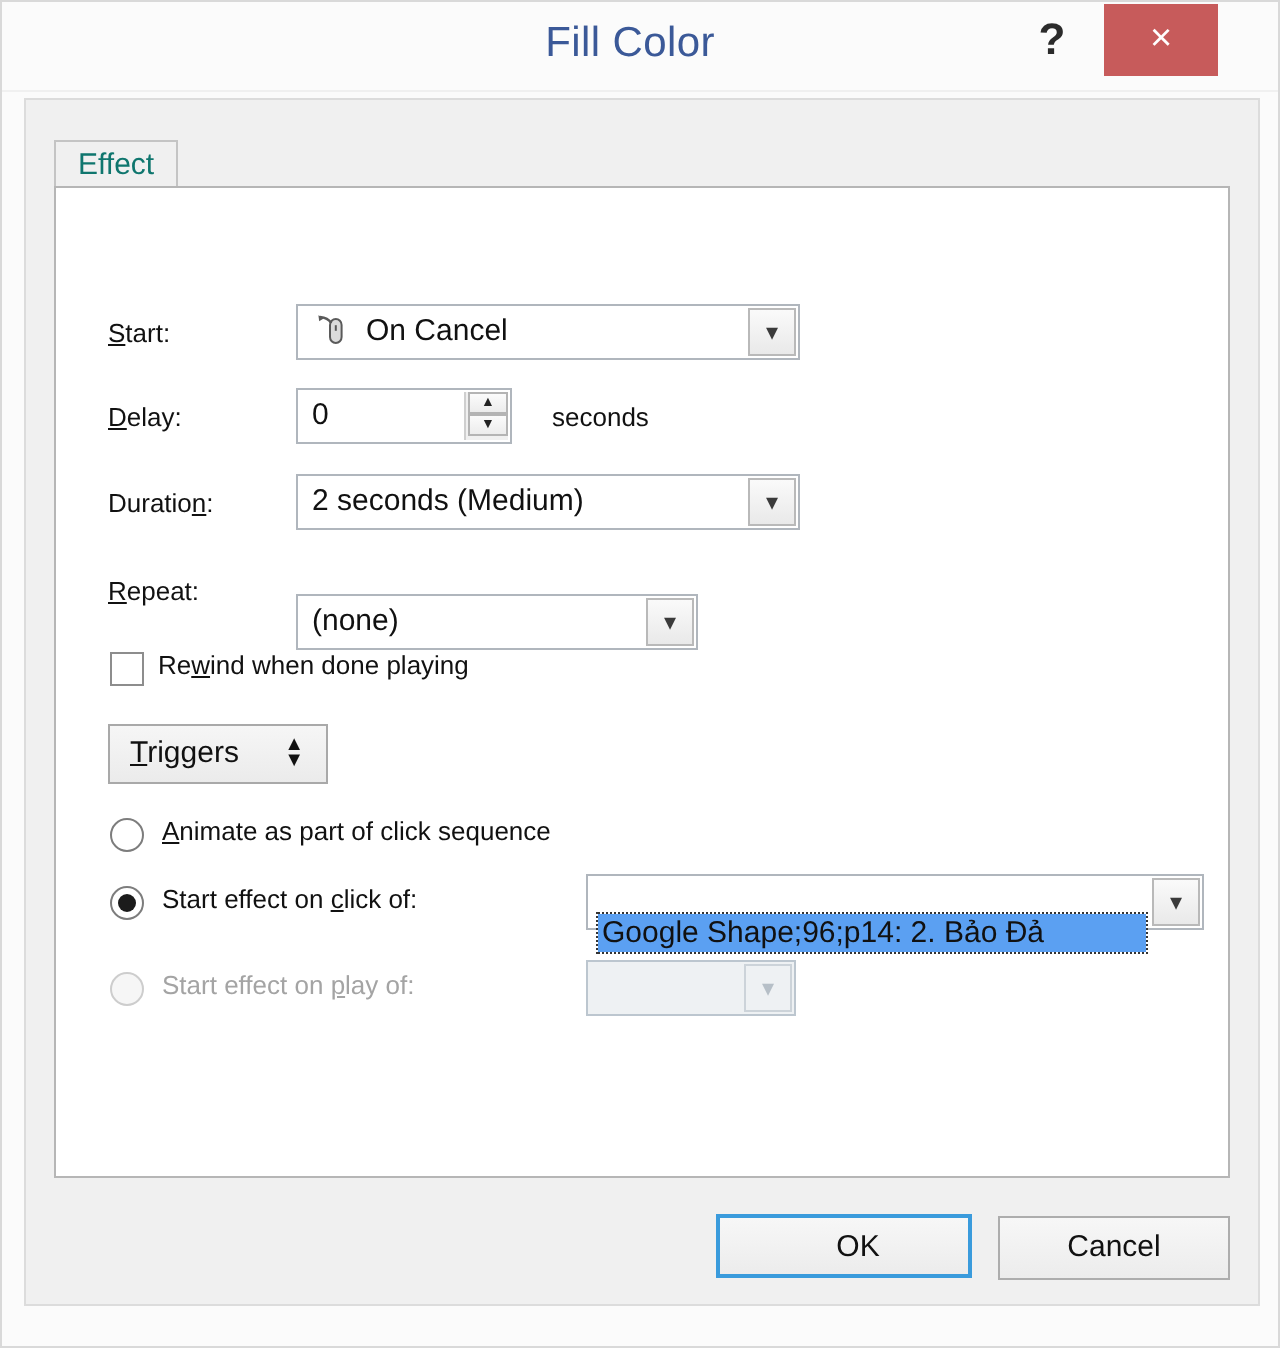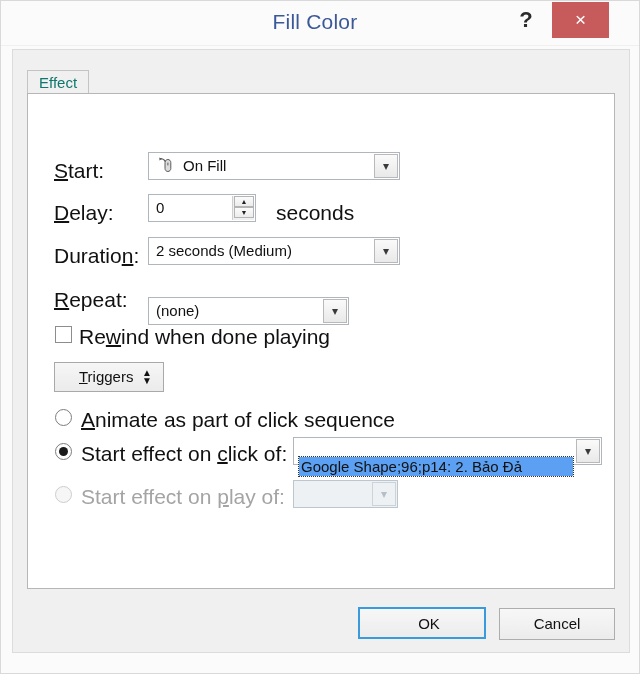--- a/index.html
+++ b/index.html
@@ -99,21 +99,21 @@
   .panel {
     position: absolute;
     left: 14px; top: 43px;
     width: 588px; height: 496px;
     background: #ffffff;
     border: 1px solid #b6b6b6;
   }
   
   .lbl {
     position: absolute;
-    font-size: 21px;
+    font-size: 13px;
     color: #111;
     white-space: nowrap;
   }
   .lbl.dim { color: #a4a4a4; }
   u { text-decoration: underline; text-underline-offset: 1px; }
 
   .combo {
     position: absolute;
     height: 28px;
     background: #ffffff;
@@ -213,21 +213,21 @@
   
   .trig {
     position: absolute;
     left: 37px; top: 317px;
     width: 110px; height: 30px;
     background: linear-gradient(#f6f6f6,#ebebeb);
     border: 1px solid #a9a9a9;
     font-size: 15px;
     color: #111;
     line-height: 28px;
-    padding-left: 24px;
+    padding-left: 10px;
     cursor: default;
   }
   .trig .dbl {
     position: absolute;
     right: 11px; top: 6px;
     font-size: 10px;
     line-height: 8px;
     color: #111;
     text-align: center;
   }
@@ -279,21 +279,21 @@
       <div class="lbl" style="left:26px; top:65px;">
         <u>S</u>tart:
       </div>
       <div class="combo" style="left:120px; top:58px; width:252px;">
         <svg class="mouse-ico" viewBox="0 0 20 20">
           <path d="M8 5.5c0-1.7 1.3-3 2.9-3s2.9 1.3 2.9 3v6c0 1.7-1.3 3-2.9 3s-2.9-1.3-2.9-3z" fill="#dcdcdc" stroke="#5a5a5a" stroke-width="1"></path>
           <line x1="10.9" y1="5.6" x2="10.9" y2="8.4" stroke="#5a5a5a" stroke-width="1"></line>
           <path d="M3 1.5c2.6 .2 4.6 1.4 5.6 3.1" fill="none" stroke="#5a5a5a" stroke-width="1.2"></path>
           <path d="M2.2 0.6 L5 2.1 L2.6 3.6 Z" fill="#5a5a5a"></path>
         </svg>
-        <div class="val" style="left:34px;">On Fill</div>
+        <div class="val" style="left:34px;">On Cancel</div>
         <div class="arrow">▾</div>
       </div>
 
       <div class="lbl" style="left:26px; top:107px;">
         <u>D</u>elay:
       </div>
       <div class="spin-box" style="left:120px; top:100px; width:108px;">
         <div class="val">0</div>
         <div class="spin">
           <div class="up">▲</div>

